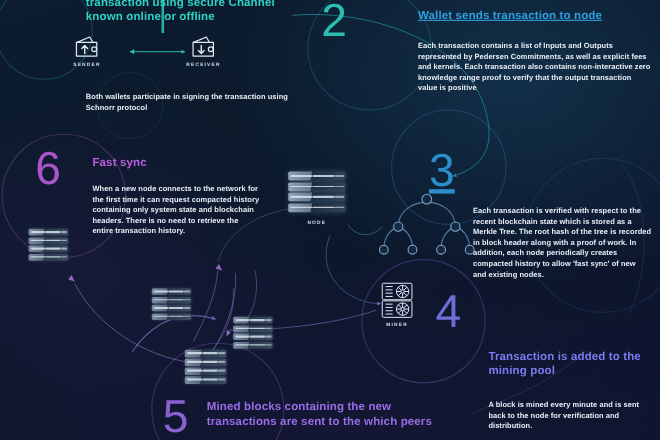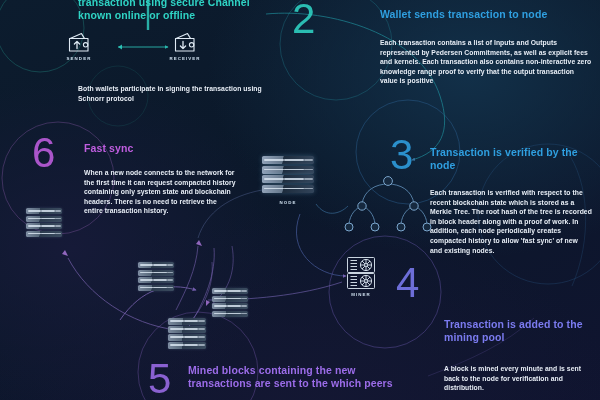--- a/index.html
+++ b/index.html
@@ -41,21 +41,21 @@
   .num {
     position: absolute;
     font-size: 42px;
     font-weight: 300;
     line-height: 42px;
     opacity: .88;
   }
 
   
   .teal  { color: #2fd3c4; }
-  .blue  { color: #2f9fe0; }
+  .blue  { color: #2f9fe0; text-decoration: underline; }
   .violet{ color: #7b7bf0; }
   .pink  { color: #c05ee0; }
   .purple{ color: #9b6ce8; }
   .cap {
     position: absolute;
     font-size: 4.4px;
     font-weight: 700;
     letter-spacing: 1.1px;
     color: #cfe0ef;
     text-align: center;
@@ -182,21 +182,20 @@
   </div>
   <div class="cap" style="left:164px; top:56px; width:42px;">RECEIVER</div>
 
   <div class="blk bd" style="left:78px; top:84px; width:192px;">Both wallets participate in signing the transaction using Schnorr protocol</div>
 
   <div class="num teal" style="left:292px; top:-2px;">2</div>
   <div class="blk hd blue" style="left:380px; top:8px; width:216px;">Wallet sends transaction to node</div>
   <div class="blk bd" style="left:380px; top:38px; width:212px;">Each transaction contains a list of Inputs and Outputs represented by Pedersen Commitments, as well as explicit fees and kernels. Each transaction also contains non-interactive zero knowledge range proof to verify that the output transaction value is positive</div>
 
   <div class="num blue" style="left:390px; top:134px;">3</div>
-  <div class="blk hd blue" style="left:430px; top:146px; width:164px;">Transaction is verified by the node</div>
   <div class="blk bd" style="left:430px; top:188px; width:162px;">Each transaction is verified with respect to the recent blockchain state which is stored as a Merkle Tree. The root hash of the tree is recorded in block header along with a proof of work. In addition, each node periodically creates compacted history to allow 'fast sync' of new and existing nodes.</div>
 
   <div class="rack node-rack" style="left:262px; top:156px; width:52px;">
     <div class="ru" style="height:8px;">
         <i class="b1"></i>
         <i class="sp"></i>
         <i class="b2"></i>
       </div>
     <div class="ru" style="height:8px;">
         <i class="b1"></i>

